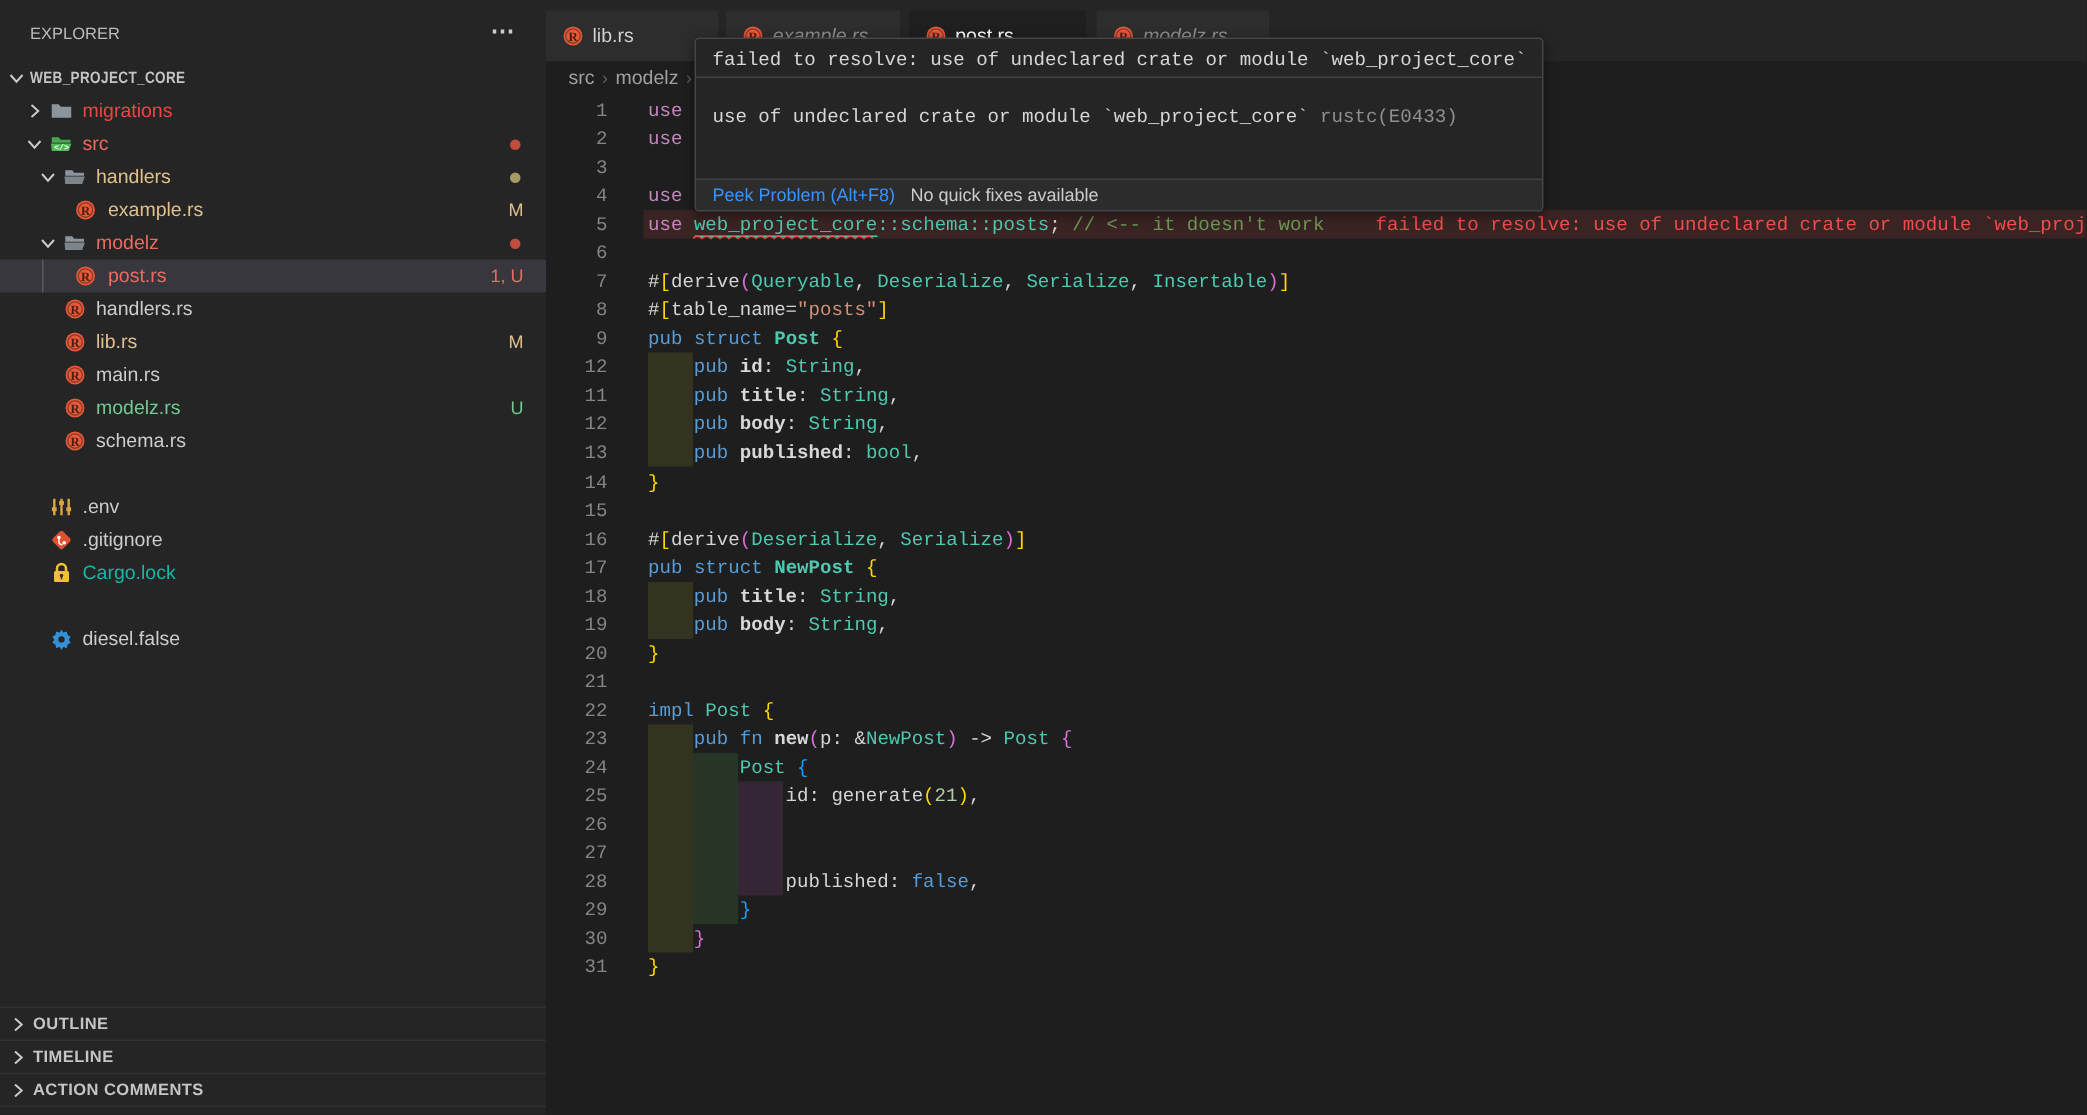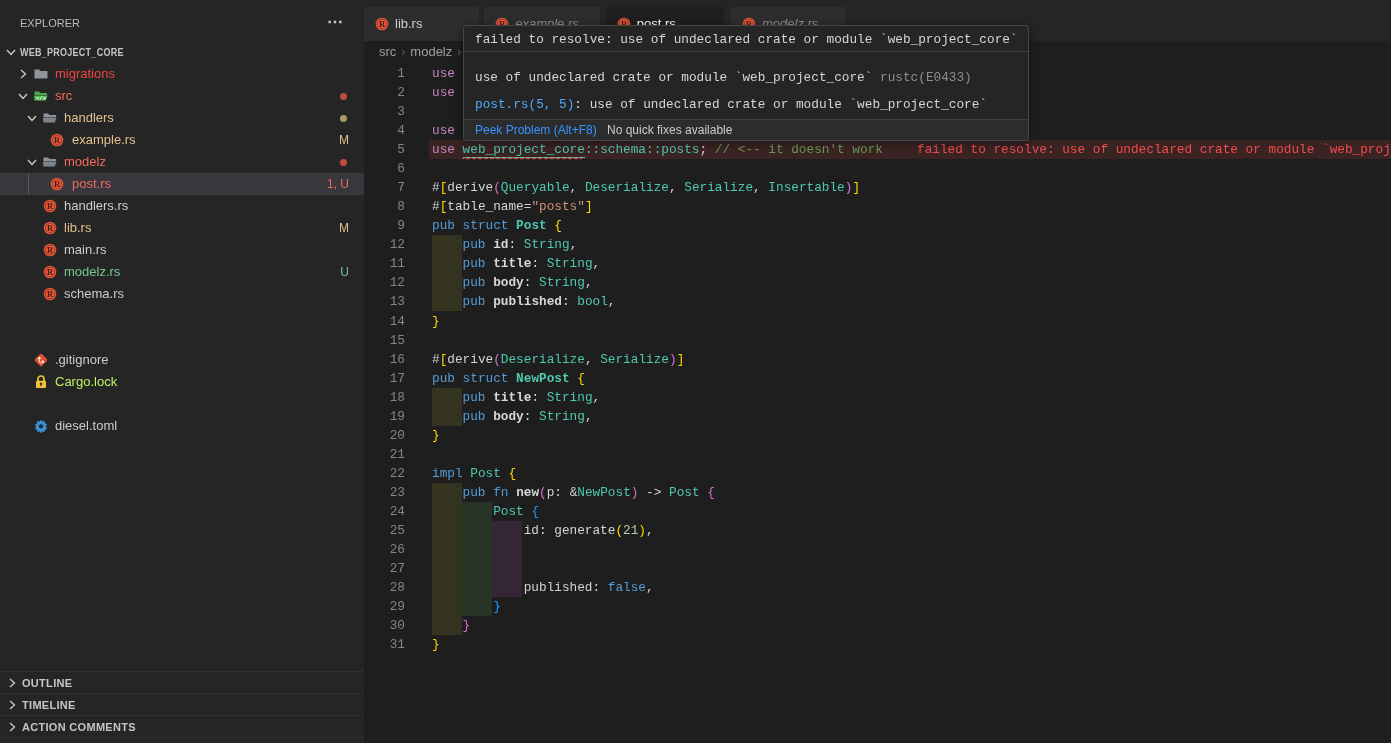--- a/index.html
+++ b/index.html
@@ -141,44 +141,57 @@
 <div class="badge" style="color:#73c991">U</div>
 </div>
 <div class="row" style="top:283px">
 <svg class="icon" style="left:41.5px;top:3px" viewBox="0 0 16 16">
         <circle cx="8" cy="8" r="6.3" fill="#e8593c"></circle>
         <circle cx="8" cy="8" r="4.8" fill="none" stroke="#8f3a22" stroke-width="0.9"></circle>
         <text x="8" y="11.2" font-size="8.5" font-weight="bold" fill="#4a1c0e" text-anchor="middle" font-family="Liberation Serif,serif">R</text>
       </svg>
 <div class="rtxt" style="left:64px;color:#cccccc">schema.rs</div>
 </div>
+<div class="row" style="top:327px">
+<svg class="icon" style="left:33px;top:3px" viewBox="0 0 16 16">
+        <g stroke="#d9a741" stroke-width="1.6" fill="#d9a741">
+          <line x1="3.2" y1="2.5" x2="3.2" y2="13.5"></line>
+          <line x1="8" y1="2.5" x2="8" y2="13.5"></line>
+          <line x1="12.8" y1="2.5" x2="12.8" y2="13.5"></line>
+          <rect x="1.6" y="8.2" width="3.2" height="2.6" stroke="none"></rect>
+          <rect x="6.4" y="4" width="3.2" height="2.6" stroke="none"></rect>
+          <rect x="11.2" y="8.2" width="3.2" height="2.6" stroke="none"></rect>
+        </g>
+      </svg>
+<div class="rtxt" style="left:55px;color:#cccccc">.env</div>
+</div>
 <div class="row" style="top:349px">
 <svg class="icon" style="left:33px;top:3px" viewBox="0 0 16 16">
         <rect x="3.2" y="3.2" width="9.6" height="9.6" rx="1.6" fill="#df512f" transform="rotate(45 8 8)"></rect>
         <circle cx="6.3" cy="6.3" r="1.2" fill="#fff"></circle>
         <circle cx="9.8" cy="9.8" r="1.2" fill="#fff"></circle>
         <path d="M6.3 7.5 v2 q0 1 1 1.3 l1.3 .4" stroke="#fff" stroke-width="1" fill="none"></path>
       </svg>
 <div class="rtxt" style="left:55px;color:#cccccc">.gitignore</div>
 </div>
 <div class="row" style="top:371px">
 <svg class="icon" style="left:33px;top:3px" viewBox="0 0 16 16">
         <rect x="3" y="6.7" width="10" height="7.3" rx="1" fill="#f2c037"></rect>
         <path d="M5 7 V5 a3 3 0 0 1 6 0 v2" fill="none" stroke="#f2c037" stroke-width="1.7"></path>
         <circle cx="8" cy="9.7" r="1.2" fill="#333"></circle>
         <rect x="7.45" y="10" width="1.1" height="2.2" fill="#333"></rect>
       </svg>
-<div class="rtxt" style="left:55px;color:#bef264">Cargo.lock</div>
+<div class="rtxt" style="left:55px;color:#14b8a6">Cargo.lock</div>
 </div>
 <div class="row" style="top:415px">
 <svg class="icon" style="left:33px;top:3px" viewBox="0 0 16 16">
         <path fill="#3590d6" d="M8 1.6 l1.2 2 2.3-.6 .6 2.3 2 1.2 -1.3 2 1.3 2 -2 1.2 -.6 2.3 -2.3-.6 -1.2 2 -1.2-2 -2.3 .6 -.6-2.3 -2-1.2 1.3-2 -1.3-2 2-1.2 .6-2.3 2.3 .6 z"></path>
         <circle cx="8" cy="8.3" r="2.1" fill="#252526"></circle>
       </svg>
-<div class="rtxt" style="left:55px;color:#cccccc">diesel.toml</div>
+<div class="rtxt" style="left:55px;color:#cccccc">diesel.false</div>
 </div>
 <div class="abs" style="left:0;top:671px;width:364px;height:1px;background:#313132"></div>
 <div class="row" style="top:672px">
 <svg class="chev" style="left:4px;top:3px" viewBox="0 0 16 16">
         <path d="M6 4 L10.5 8 L6 12" fill="none" stroke="#cccccc" stroke-width="1.3"></path>
       </svg>
 <div class="rtxt hdr" style="left:22px">OUTLINE</div>
 </div>
 <div class="abs" style="left:0;top:693px;width:364px;height:1px;background:#313132"></div>
 <div class="row" style="top:694px">
@@ -297,18 +310,17 @@
 <div class="cl mono" style="left:68px;top:572.0px;line-height:19.04px"><span class="b1">}</span></div>
 <svg class="abs" style="left:98px;top:93.1px" width="122" height="6" viewBox="0 0 122 6">
       <path d="M0 3 q3 -3 6 0 q3 -3 6 0 q3 -3 6 0 q3 -3 6 0 q3 -3 6 0 q3 -3 6 0 q3 -3 6 0 q3 -3 6 0 q3 -3 6 0 q3 -3 6 0 q3 -3 6 0 q3 -3 6 0 q3 -3 6 0 q3 -3 6 0 q3 -3 6 0 q3 -3 6 0 q3 -3 6 0 q3 -3 6 0 q3 -3 6 0 q3 -3 6 0 " fill="none" stroke="#e4564a" stroke-width="1"></path>
     </svg>
 <div class="cl mono abs" style="left:553px;top:77.1px;line-height:19.04px;color:#f14c4c">failed to resolve: use of undeclared crate or module `web_project_core`</div>
 </div>
 <div id="hover">
 <div class="mono abs" style="left:11px;top:6px;line-height:15px;color:#d6d6d6">failed to resolve: use of undeclared crate or module `web_project_core`</div>
 <div class="hr" style="top:25px"></div>
 <div class="mono abs" style="left:11px;top:44px;line-height:15px;color:#d6d6d6">use of undeclared crate or module `web_project_core` <span style="color:#8f8f8f">rustc(E0433)</span></div>
-<div class="mono abs" style="left:11px;top:71px;line-height:15px"><span style="color:#4daafc">post.rs(5, 5)</span><span style="color:#d6d6d6">: use of undeclared crate or module `web_project_core`</span></div>
 <div class="hr" style="top:93px"></div>
 <div class="abs" style="left:0;top:94px;width:564px;height:20px;background:#2c2c2d;border-radius:0 0 3px 3px">
       <span class="abs" style="left:11px;top:0;height:21px;line-height:21px;font-size:12px;color:#3794ff">Peek Problem (Alt+F8)</span>
       <span class="abs" style="left:143px;top:0;height:21px;line-height:21px;font-size:12px;color:#cccccc">No quick fixes available</span>
     </div>
 </div>
 </body></html>

